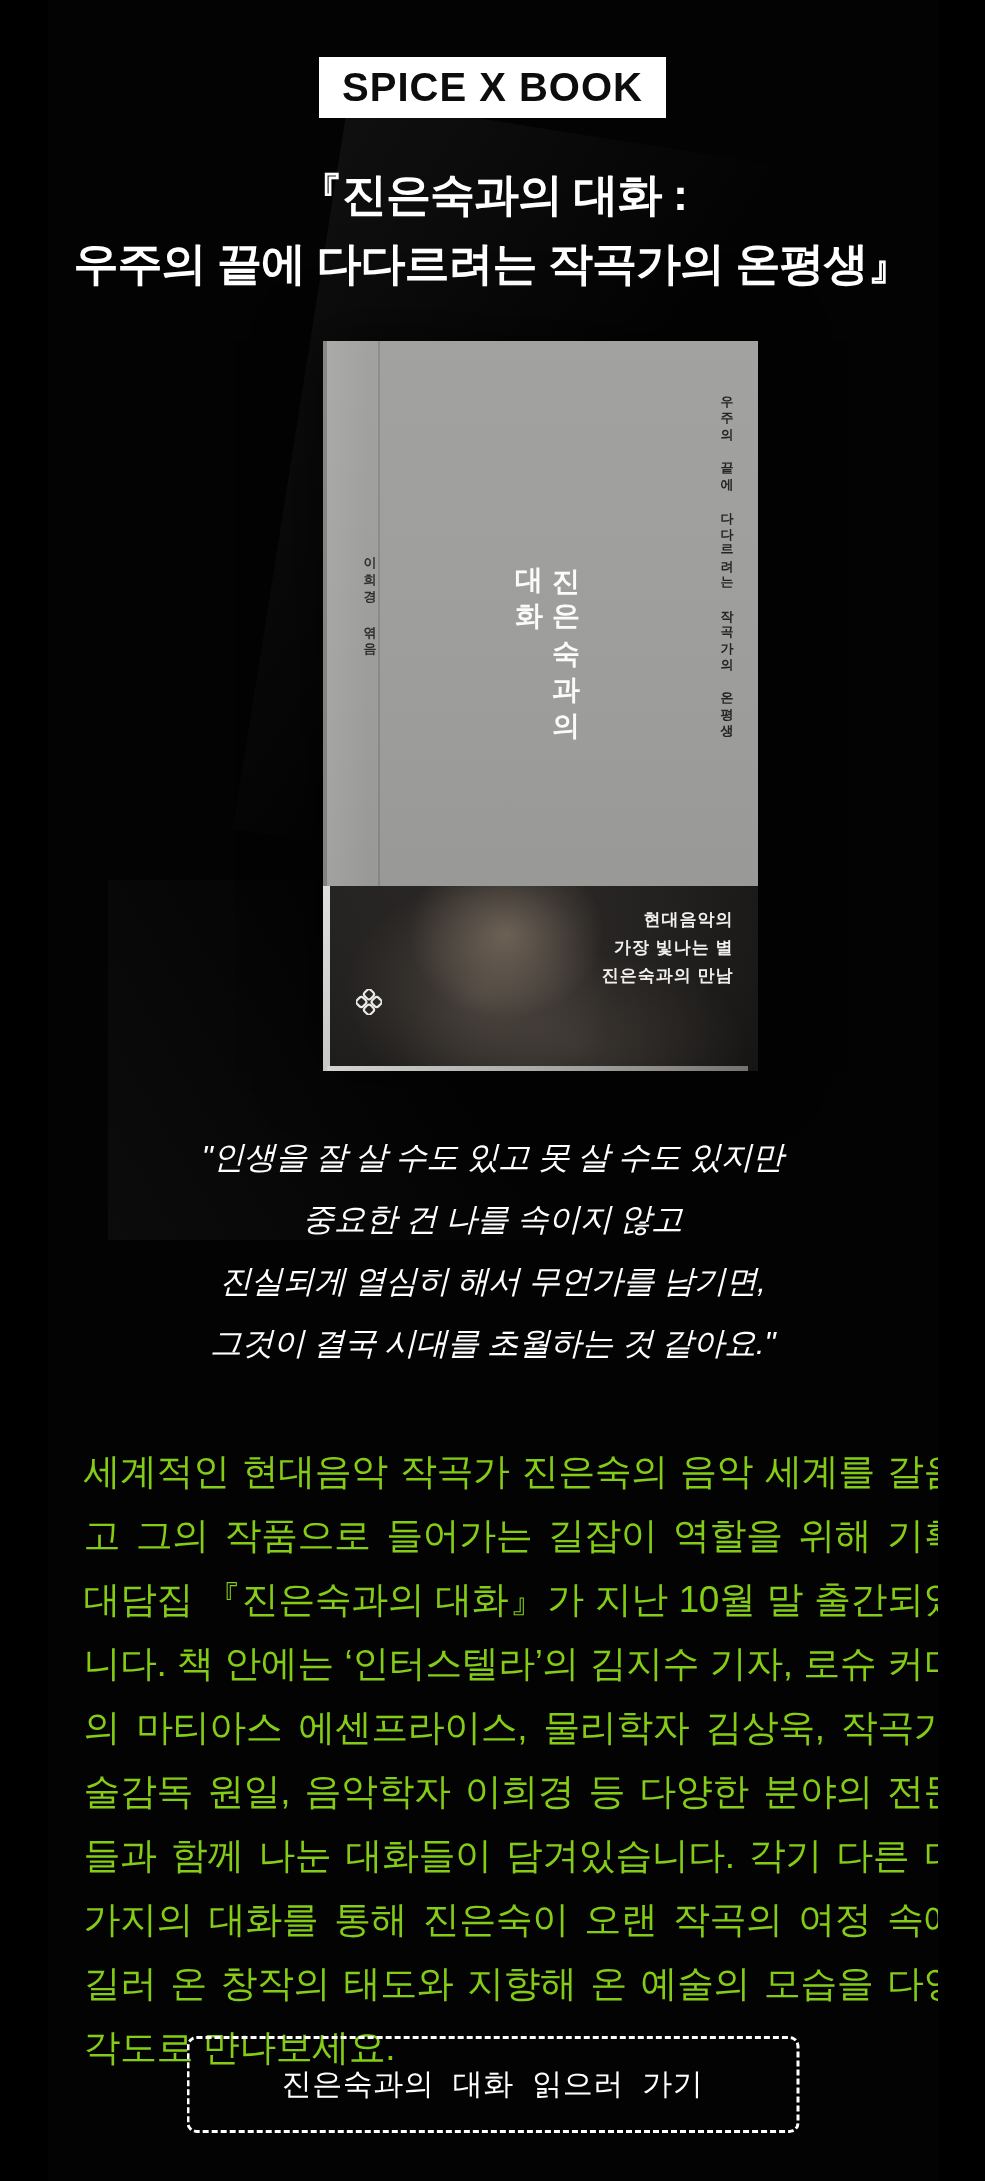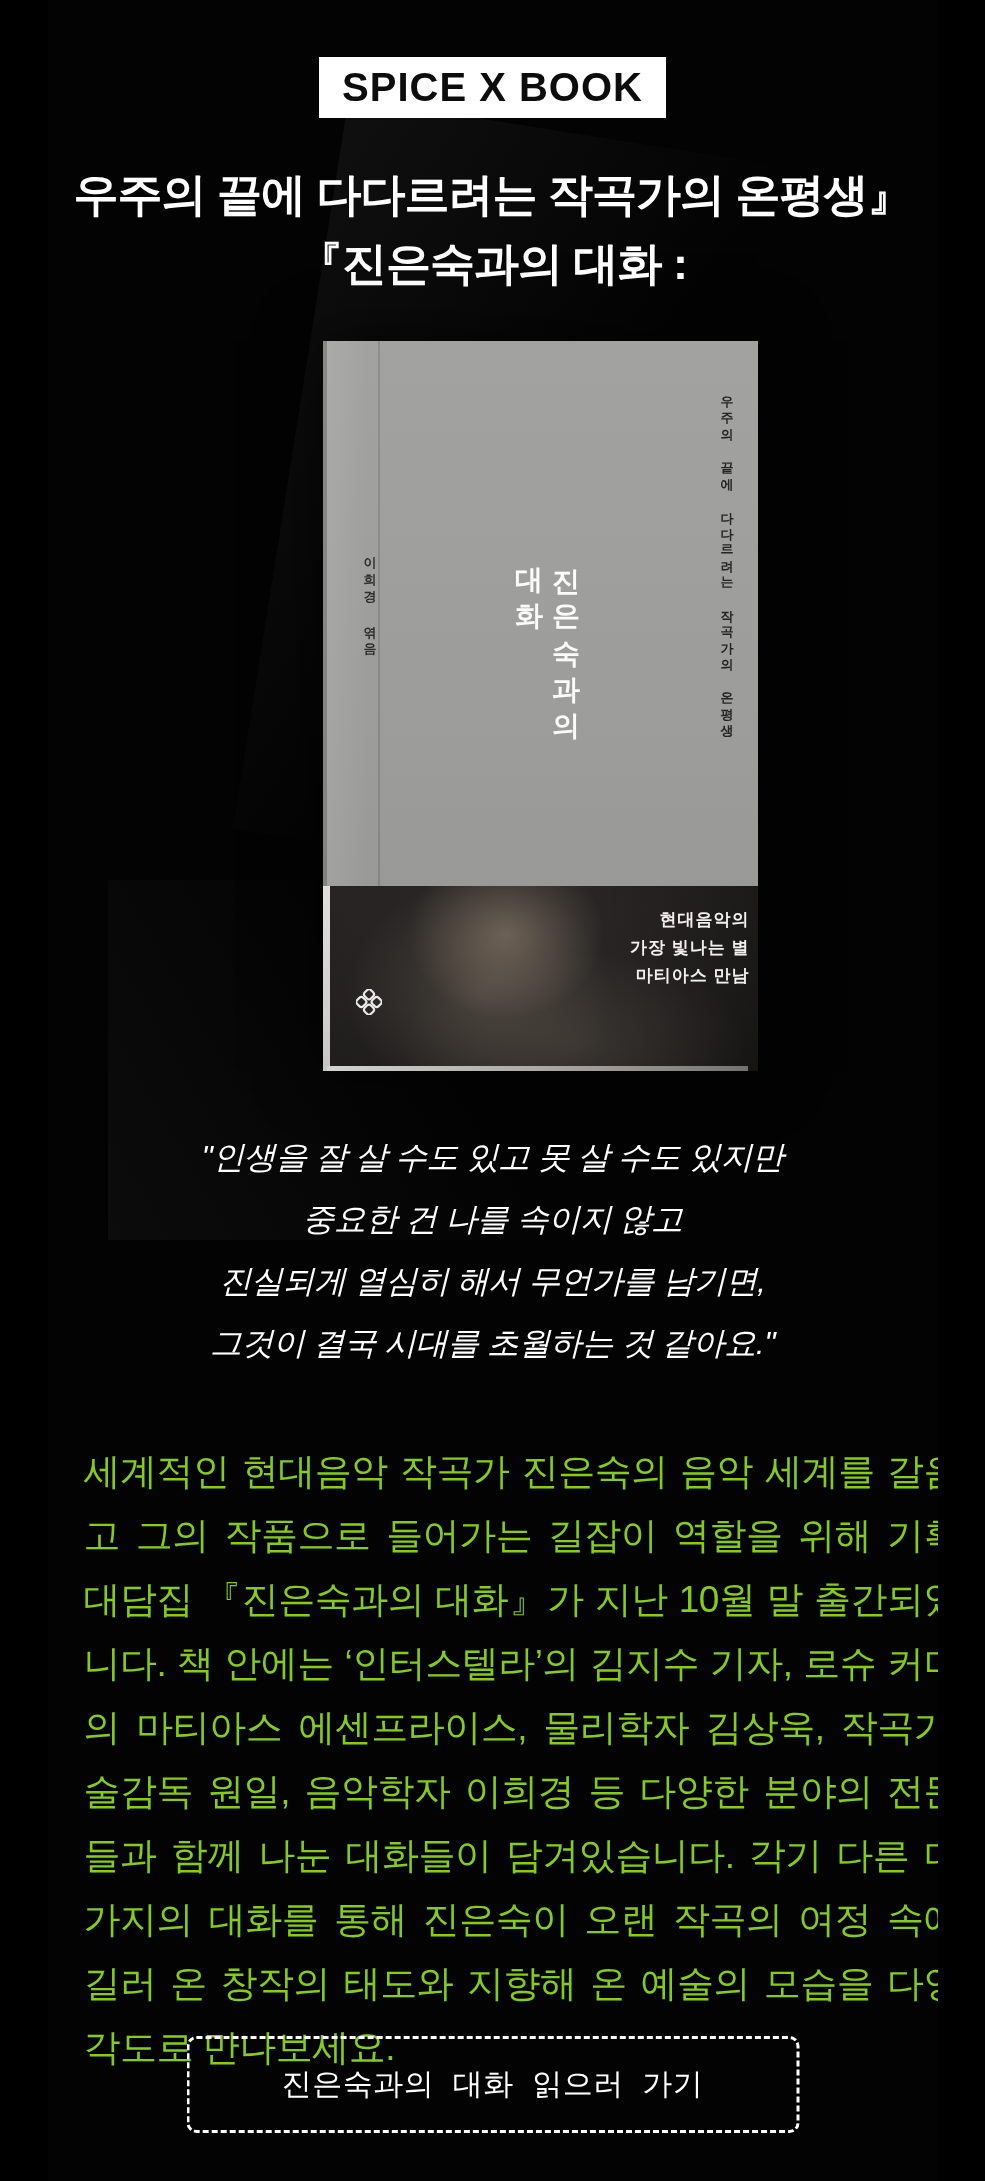--- a/index.html
+++ b/index.html
@@ -42,21 +42,21 @@
   .band{position:absolute;left:0;right:0;bottom:0;height:185px;overflow:hidden;
     background:
       radial-gradient(140px 120px at 42% 26%,rgba(214,188,160,0.34),rgba(214,188,160,0) 70%),
       radial-gradient(190px 160px at 36% 58%,rgba(172,152,134,0.22),rgba(172,152,134,0) 70%),
       radial-gradient(240px 130px at 58% 86%,rgba(150,132,118,0.20),rgba(150,132,118,0) 72%),
       radial-gradient(430px 260px at 45% 55%,rgba(120,110,100,0.12),rgba(120,110,100,0) 75%),
       linear-gradient(270deg,rgba(0,0,0,0.28),rgba(0,0,0,0) 40%),
       linear-gradient(180deg,#242221,#1b1a19);}
   .band-strip{position:absolute;left:0;top:0;bottom:0;width:7px;
     background:linear-gradient(180deg,#efefed,#d6d6d4);opacity:0.92;}
-  .band-caption{position:absolute;right:8px;top:20px;text-align:right;color:#f2f0ee;
+  .band-caption{position:absolute;right:24px;top:20px;text-align:right;color:#f2f0ee;
     font-size:17px;font-weight:bold;line-height:28px;letter-spacing:1px;}
   .band-caption div{margin:0;}
   .publisher-logo{position:absolute;left:33px;bottom:56px;width:26px;height:26px;}
   .book-bottom-edge{position:absolute;left:4px;right:10px;bottom:0;height:5px;
     background:linear-gradient(90deg,#d4d4d2,rgba(190,190,188,0.55));}
   
   .quote{position:absolute;top:1126px;left:0;right:0;text-align:center;color:#ffffff;
     font-size:32px;font-style:italic;line-height:62px;letter-spacing:-0.5px;}
   
   .body-text{position:absolute;top:1440px;left:36px;width:913px;color:#84cc16;
@@ -75,42 +75,42 @@
 <div id="page">
 
   <div class="bg-shape1"></div>
   <div class="bg-shape2"></div>
 
   <div class="badge-wrap">
     <span class="badge">SPICE X BOOK</span>
   </div>
 
   <div class="main-title">
+    <div>『진은숙과의 대화 :</div>
     <div>우주의 끝에 다다르려는 작곡가의 온평생』</div>
-    <div>『진은숙과의 대화 :</div>
   </div>
 
   <div class="book">
     <div class="spine"></div>
     <div class="spine-crease"></div>
     <div class="book-edge-left"></div>
 
     <div class="v-text cover-title-col col-main">진은숙과의</div>
     <div class="v-text cover-title-col col-sub">대화</div>
 
     <div class="v-text cover-editor">이희경 엮음</div>
 
     <div class="v-text cover-side-caption">우주의 끝에 다다르려는 작곡가의 온평생</div>
 
     <div class="band">
       <div class="band-strip"></div>
       <div class="band-caption">
         <div>현대음악의</div>
         <div>가장 빛나는 별</div>
-        <div>마티아스 만남</div>
+        <div>진은숙과의 만남</div>
       </div>
       <svg class="publisher-logo" viewBox="0 0 24 24" fill="none" xmlns="http://www.w3.org/2000/svg">
         <g transform="rotate(45 12 12)" stroke="#e9e9e7" stroke-width="2">
           <rect x="3" y="3" width="8" height="8" rx="2.6"></rect>
           <rect x="13" y="3" width="8" height="8" rx="2.6"></rect>
           <rect x="3" y="13" width="8" height="8" rx="2.6"></rect>
           <rect x="13" y="13" width="8" height="8" rx="2.6"></rect>
         </g>
       </svg>
       <div class="book-bottom-edge"></div>

